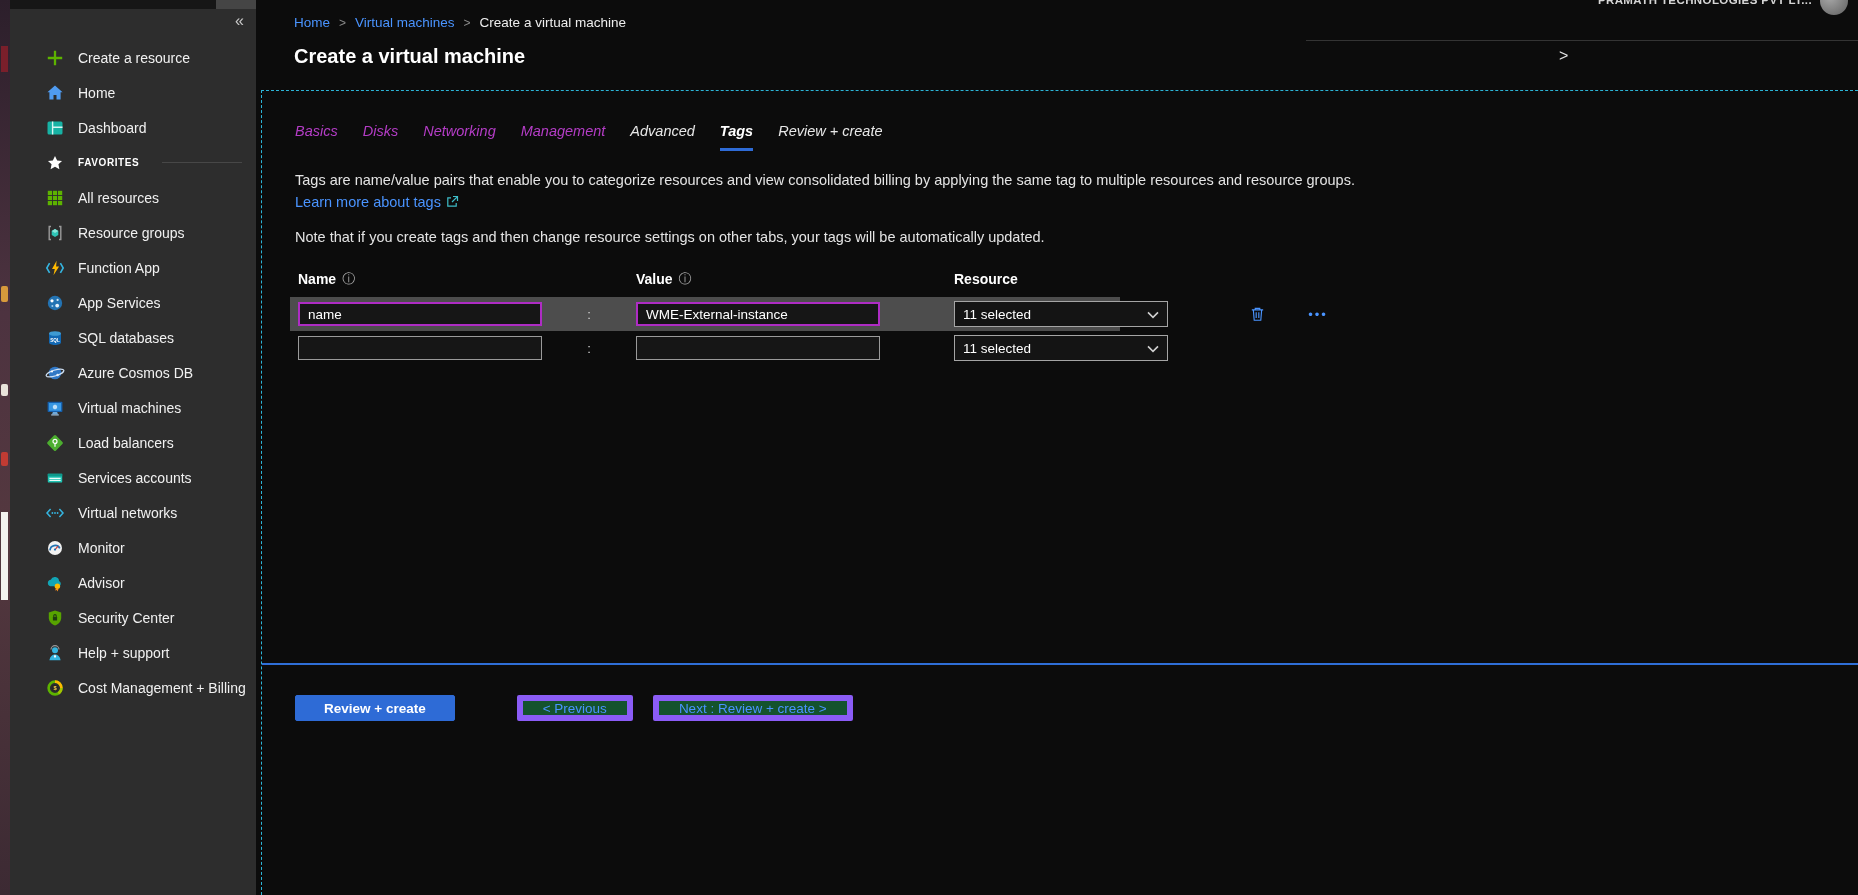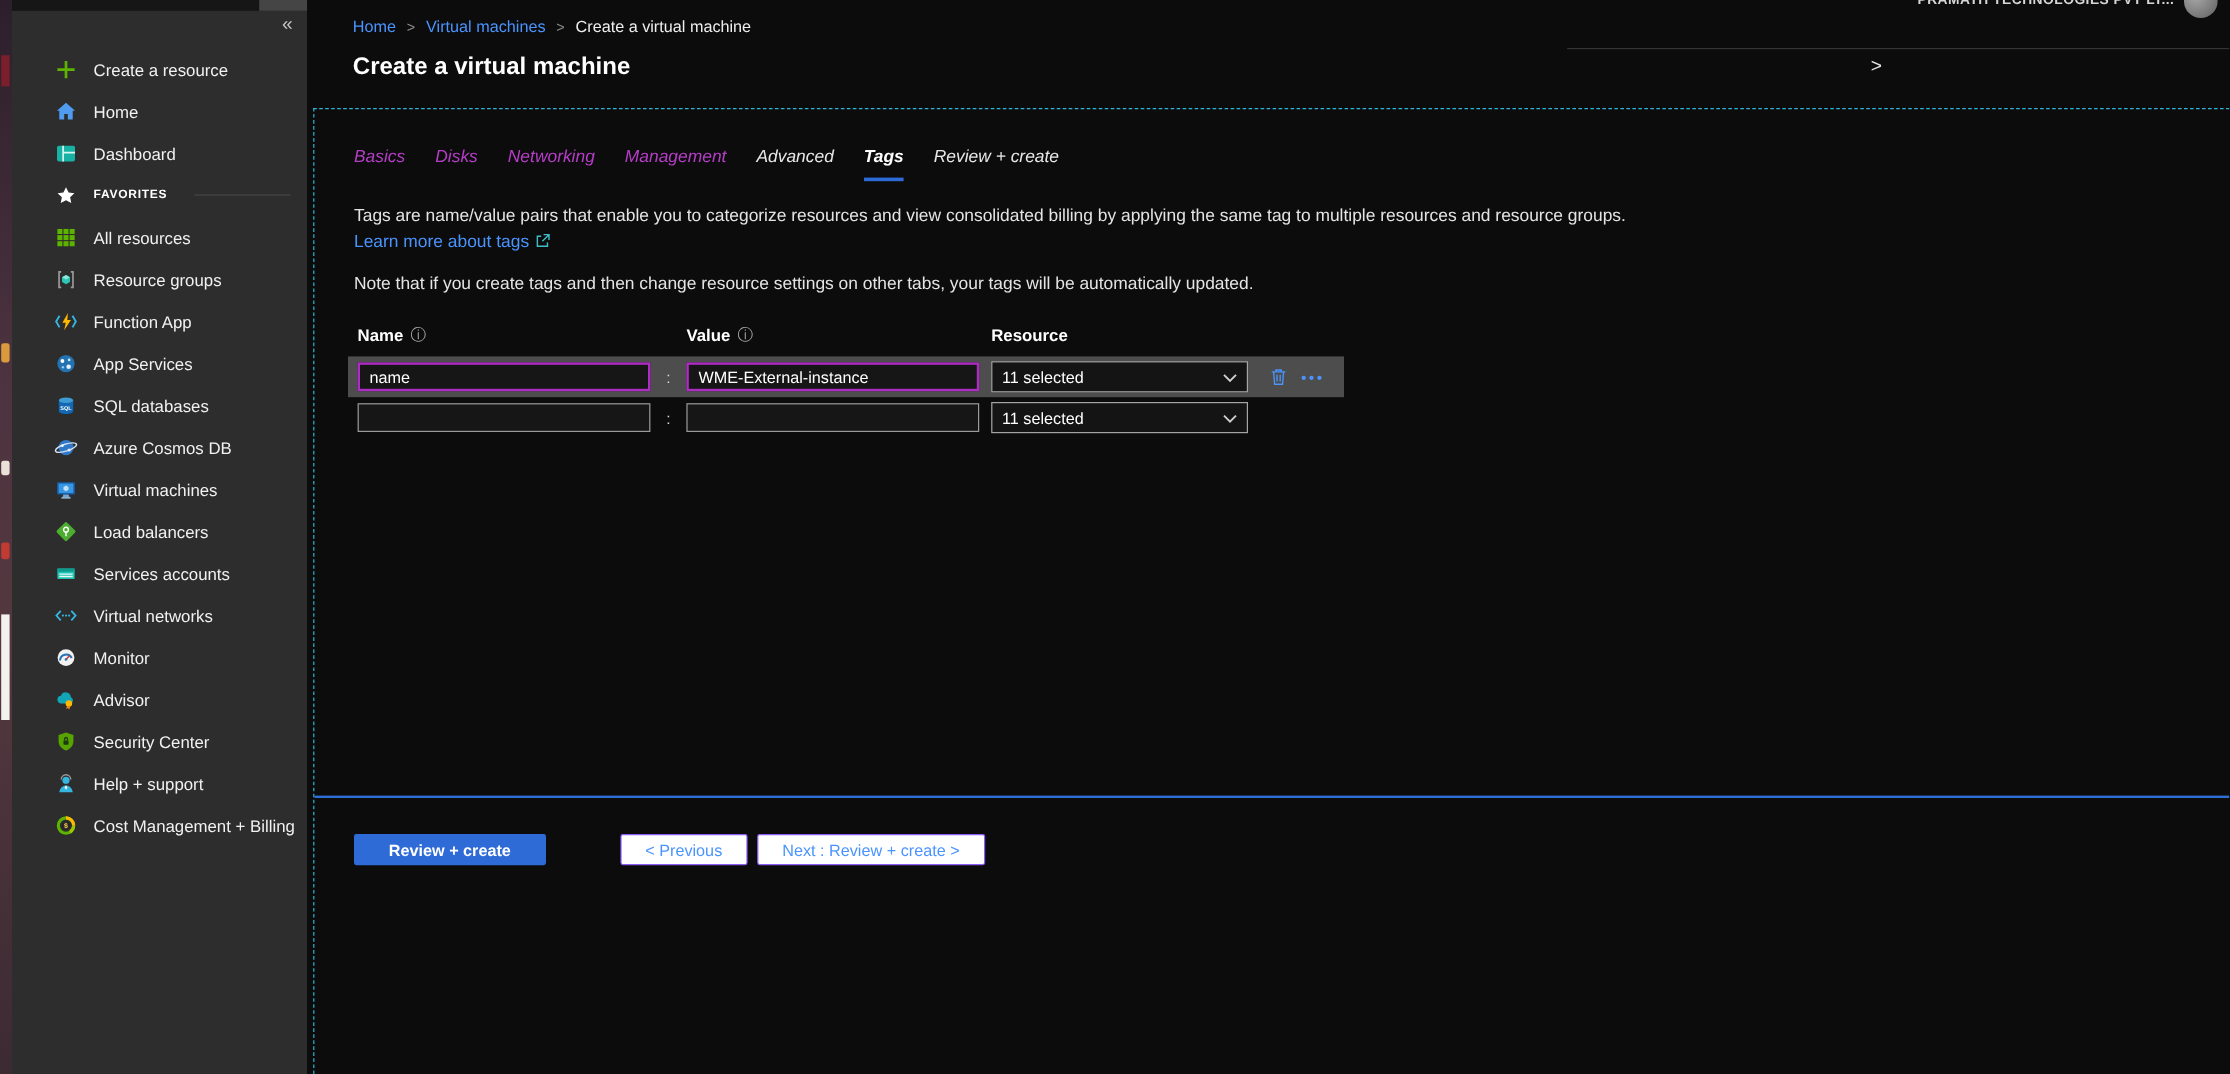--- a/index.html
+++ b/index.html
@@ -51,42 +51,42 @@
   .tab.done{color:#b53dc7;}
   .tab.plain{color:#e8e8e8;}
   .tab.active{color:#ffffff;font-weight:bold;border-bottom-color:#2e6bd6;}
   .desc{position:absolute;left:33px;top:78px;max-width:1088px;font-size:14.5px;line-height:22px;color:#e4e4e4;}
   .link{color:#4a94ff;cursor:pointer;text-decoration:none;}
   .ext-ic{display:inline-block;vertical-align:-1px;margin-left:5px;}
   .note{position:absolute;left:33px;top:138px;font-size:14.5px;color:#e4e4e4;}
   
   .tags-table{position:absolute;left:28px;top:174px;}
   .trow{display:grid;grid-template-columns:244px 30px 244px 10px 214px 14px 22px 36px;
-    align-items:center;padding-left:8px;width:822px;}
+    align-items:center;padding-left:8px;width:822px;gap:32px;}
   .thead{height:28px;margin-bottom:4px;}
   .th{font-size:14px;font-weight:bold;color:#ffffff;display:flex;align-items:center;gap:6px;}
   .info{color:#a8a8a8;font-size:13px;font-weight:normal;cursor:pointer;}
   .data-row{height:34px;}
   .data-row.highlight{background:#4d4d4d;}
   .tag-input{height:24px;background:#161616;color:#fff;font-size:13.5px;
     font-family:"Liberation Sans",sans-serif;padding:0 8px;outline:none;width:100%;box-sizing:border-box;}
   .tag-input.active{border:2px solid #ae2cc4;}
   .tag-input.idle{border:1px solid #9a9a9a;}
   .colon{color:#d8d8d8;text-align:center;font-size:13px;}
   .dropdown{height:26px;border:1px solid #a5a5a5;background:#141414;color:#fff;font-size:13.5px;
     display:flex;align-items:center;justify-content:space-between;padding:0 8px;cursor:pointer;box-sizing:border-box;}
   .trash{cursor:pointer;display:flex;align-items:center;justify-content:center;}
   .dots{color:#4a94ff;font-size:13px;letter-spacing:2px;cursor:pointer;text-align:center;}
   
   .footer-line{position:absolute;left:0;right:0;top:572px;height:2px;background:#2f6fd8;}
   .footer{position:absolute;left:33px;top:604px;display:flex;align-items:center;}
   .btn{font-family:"Liberation Sans",sans-serif;font-size:13.5px;border-radius:2px;cursor:pointer;
     height:26px;display:inline-flex;align-items:center;box-sizing:border-box;}
   .btn-primary{background:#2e6bd6;color:#ffffff;font-weight:600;border:1px solid #2e6bd6;padding:0 28px;margin-right:62px;}
-  .btn-outline{background:#ffffff;color:#4a94ff;border:1px solid #8b5cf6;padding:0 20px;margin-right:8px;}
+  .btn-outline{background:#14532d;color:#4a94ff;border:6px solid #8b5cf6;padding:0 20px;margin-right:20px;}
 </style>
 </head>
 <body>
 
 <div class="wall">
   <div class="spot spot-red"></div>
   <div class="spot spot-orange"></div>
   <div class="spot spot-white1"></div>
   <div class="spot spot-red2"></div>
   <div class="spot spot-white2"></div>

